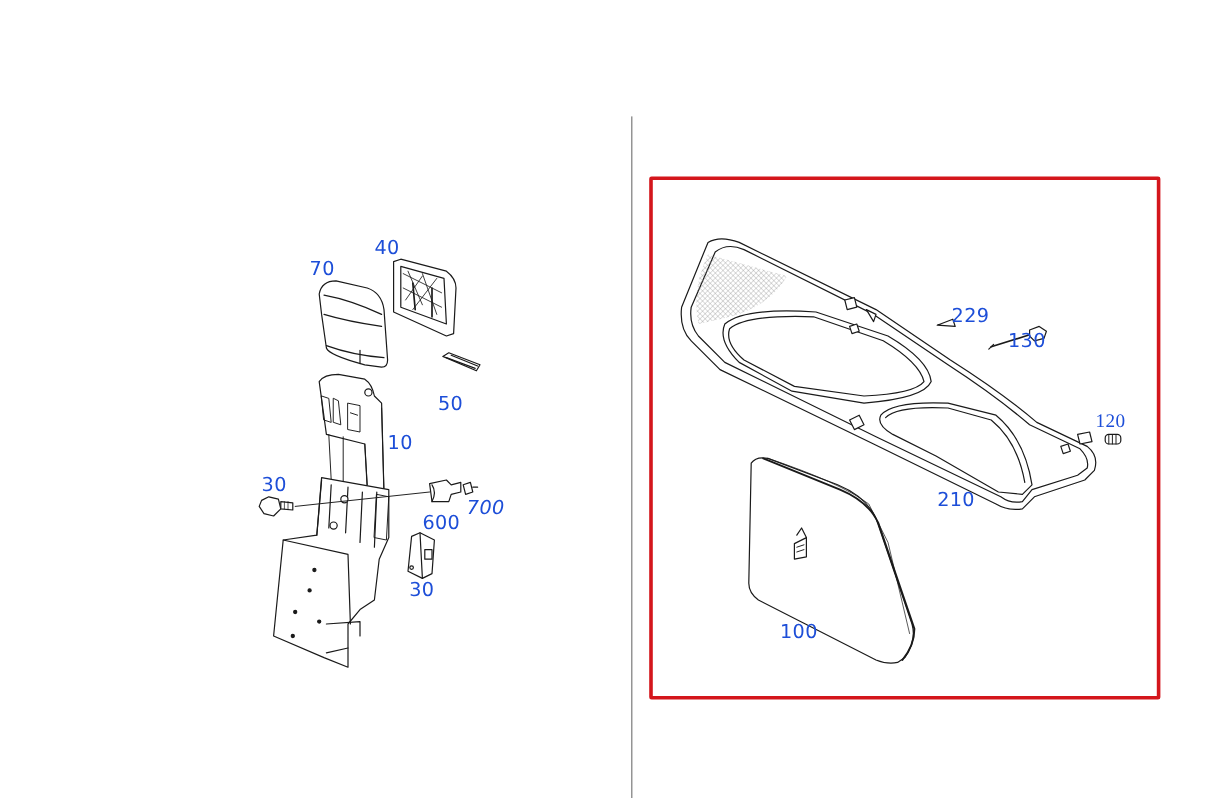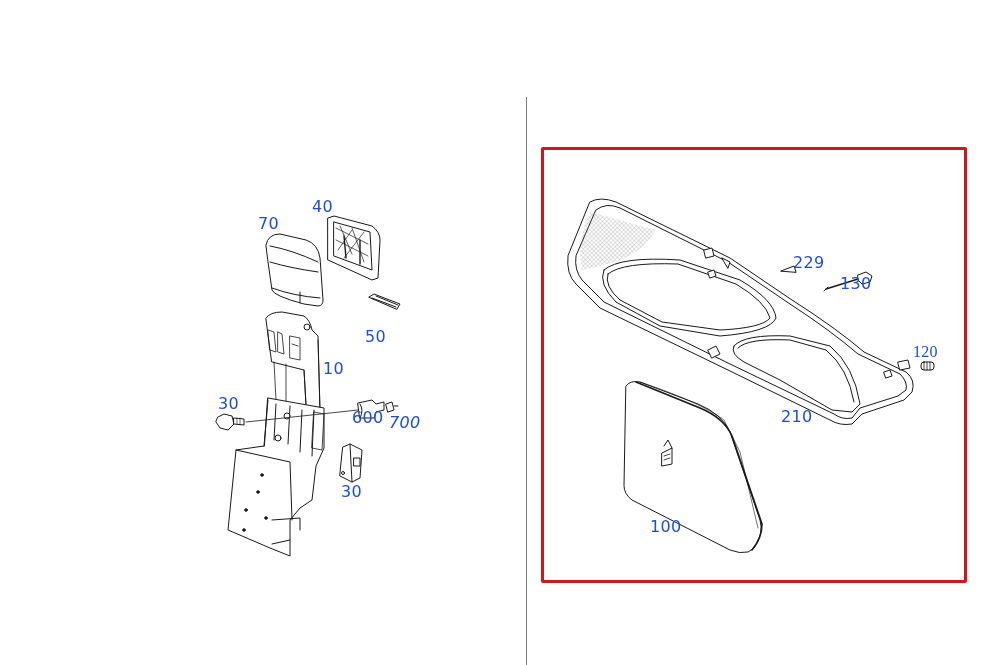--- a/index.html
+++ b/index.html
@@ -131,21 +131,21 @@
       <path d="M0 0 L0 3 M0 0 L3 0" stroke="#8a8a8a" stroke-width="0.5"></path>
     </pattern>
   </defs>
 </svg>
 
 <span class="label" style="left:258px;top:216px;">70</span>
 <span class="label" style="left:312px;top:199px;">40</span>
 <span class="label" style="left:365px;top:329px;">50</span>
 <span class="label" style="left:323px;top:361px;text-align:right;">10</span>
 <span class="label" style="left:218px;top:396px;">30</span>
-<span class="label" style="left:352px;top:410px;text-align:center;">600</span>
+<span class="label" style="left:352px;top:428px;text-align:center;">600</span>
 <span class="label" style="left:389px;top:415px;font-style:italic;">700</span>
 <span class="label" style="left:341px;top:484px;">30</span>
 
 <span class="label" style="left:793px;top:255px;">229</span>
 <span class="label" style="left:840px;top:276px;">130</span>
 <span class="label" style="left:913px;top:344px;font-family:Liberation Serif, serif;">120</span>
 <span class="label" style="left:781px;top:409px;">210</span>
 <span class="label" style="left:650px;top:519px;">100</span>
 
 </body></html>

